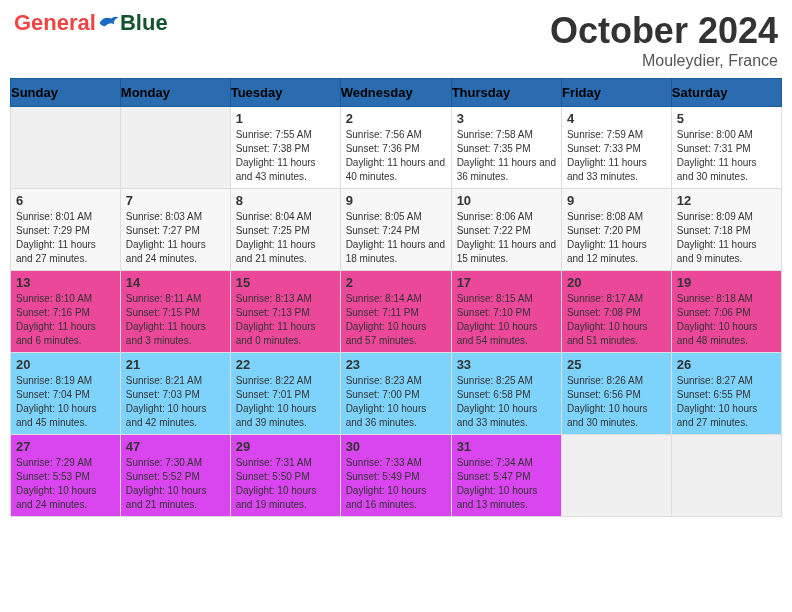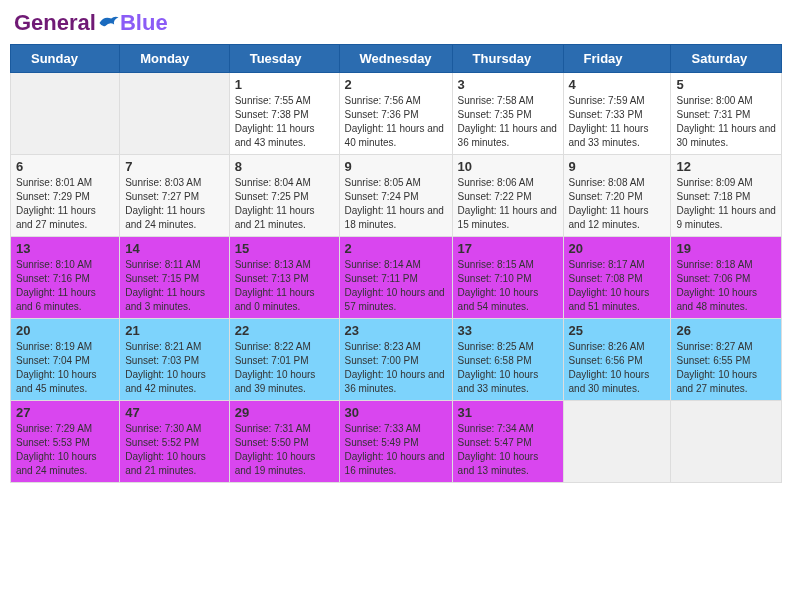--- a/index.html
+++ b/index.html
@@ -22,22 +22,22 @@
       flex-direction: column;
       align-items: flex-start;
     }
     .logo-text {
       display: flex;
       align-items: center;
       font-size: 22px;
       font-weight: bold;
       color: #333;
     }
-    .logo-general { color: #701a75; }
-    .logo-blue { color: #8b5cf6; }
+    .logo-general { color: #ef4444; }
+    .logo-blue { color: #14532d; }
     .logo-bird {
       width: 22px;
       height: 18px;
       margin-left: 2px;
     }
     .month-title {
       text-align: right;
     }
     .month-title h1 {
       font-size: 36px;
@@ -49,24 +49,24 @@
       font-weight: normal;
       color: #555;
     }
     .calendar {
       width: 100%;
       border-collapse: collapse;
       border: 1px solid #ccc;
     }
     .calendar th {
       background-color: #2b6cb0;
-      color: #ffffff;
+      color: #000000;
       font-size: 13px;
       font-weight: bold;
-      padding: 6px 20px;
+      padding: 6px 0;
       text-align: left;
       border: 1px solid #1a5a9e;
     }
     .calendar td {
       vertical-align: top;
       padding: 4px 5px;
       border: 1px solid #ddd;
       font-size: 10px;
       color: #333;
       width: 113px;
@@ -88,37 +88,41 @@
     .day-info {
       font-size: 10px;
       line-height: 1.4;
       color: #333;
     }
     .empty-cell {
       background: #f0f0f0 !important;
     }
     .calendar tbody tr:nth-child(1) td { background: #fff; }
     .calendar tbody tr:nth-child(2) td { background: #f7f7f7; }
-    .calendar tbody tr:nth-child(3) td { background: #d946ef; }
+    .calendar tbody tr:nth-child(3) td { background: #ec4899; }
     .calendar tbody tr:nth-child(4) td { background: #7dd3fc; }
     .calendar tbody tr:nth-child(5) td { background: #d946ef; }
   </style>
 </head>
 <body>
 
 <div class="header">
   <div class="logo">
     <div class="logo-text">
       <span class="logo-general">General</span>
       <svg class="logo-bird" viewBox="0 0 30 24" xmlns="http://www.w3.org/2000/svg">
         <path d="M2,12 Q8,2 18,6 Q22,2 28,4 Q20,8 22,14 Q16,10 10,16 Q6,18 2,12Z" fill="#1a6bbf"></path>
       </svg>
       <span class="logo-blue">Blue</span>
     </div>
   </div>
+  <div class="month-title">
+    <h1>October 2024</h1>
+    <h2>Mouleydier, France</h2>
+  </div>
 </div>
 
 <table class="calendar">
   <thead>
     <tr>
     <th>Sunday</th>
         <th>Monday</th>
         <th>Tuesday</th>
         <th>Wednesday</th>
         <th>Thursday</th>

